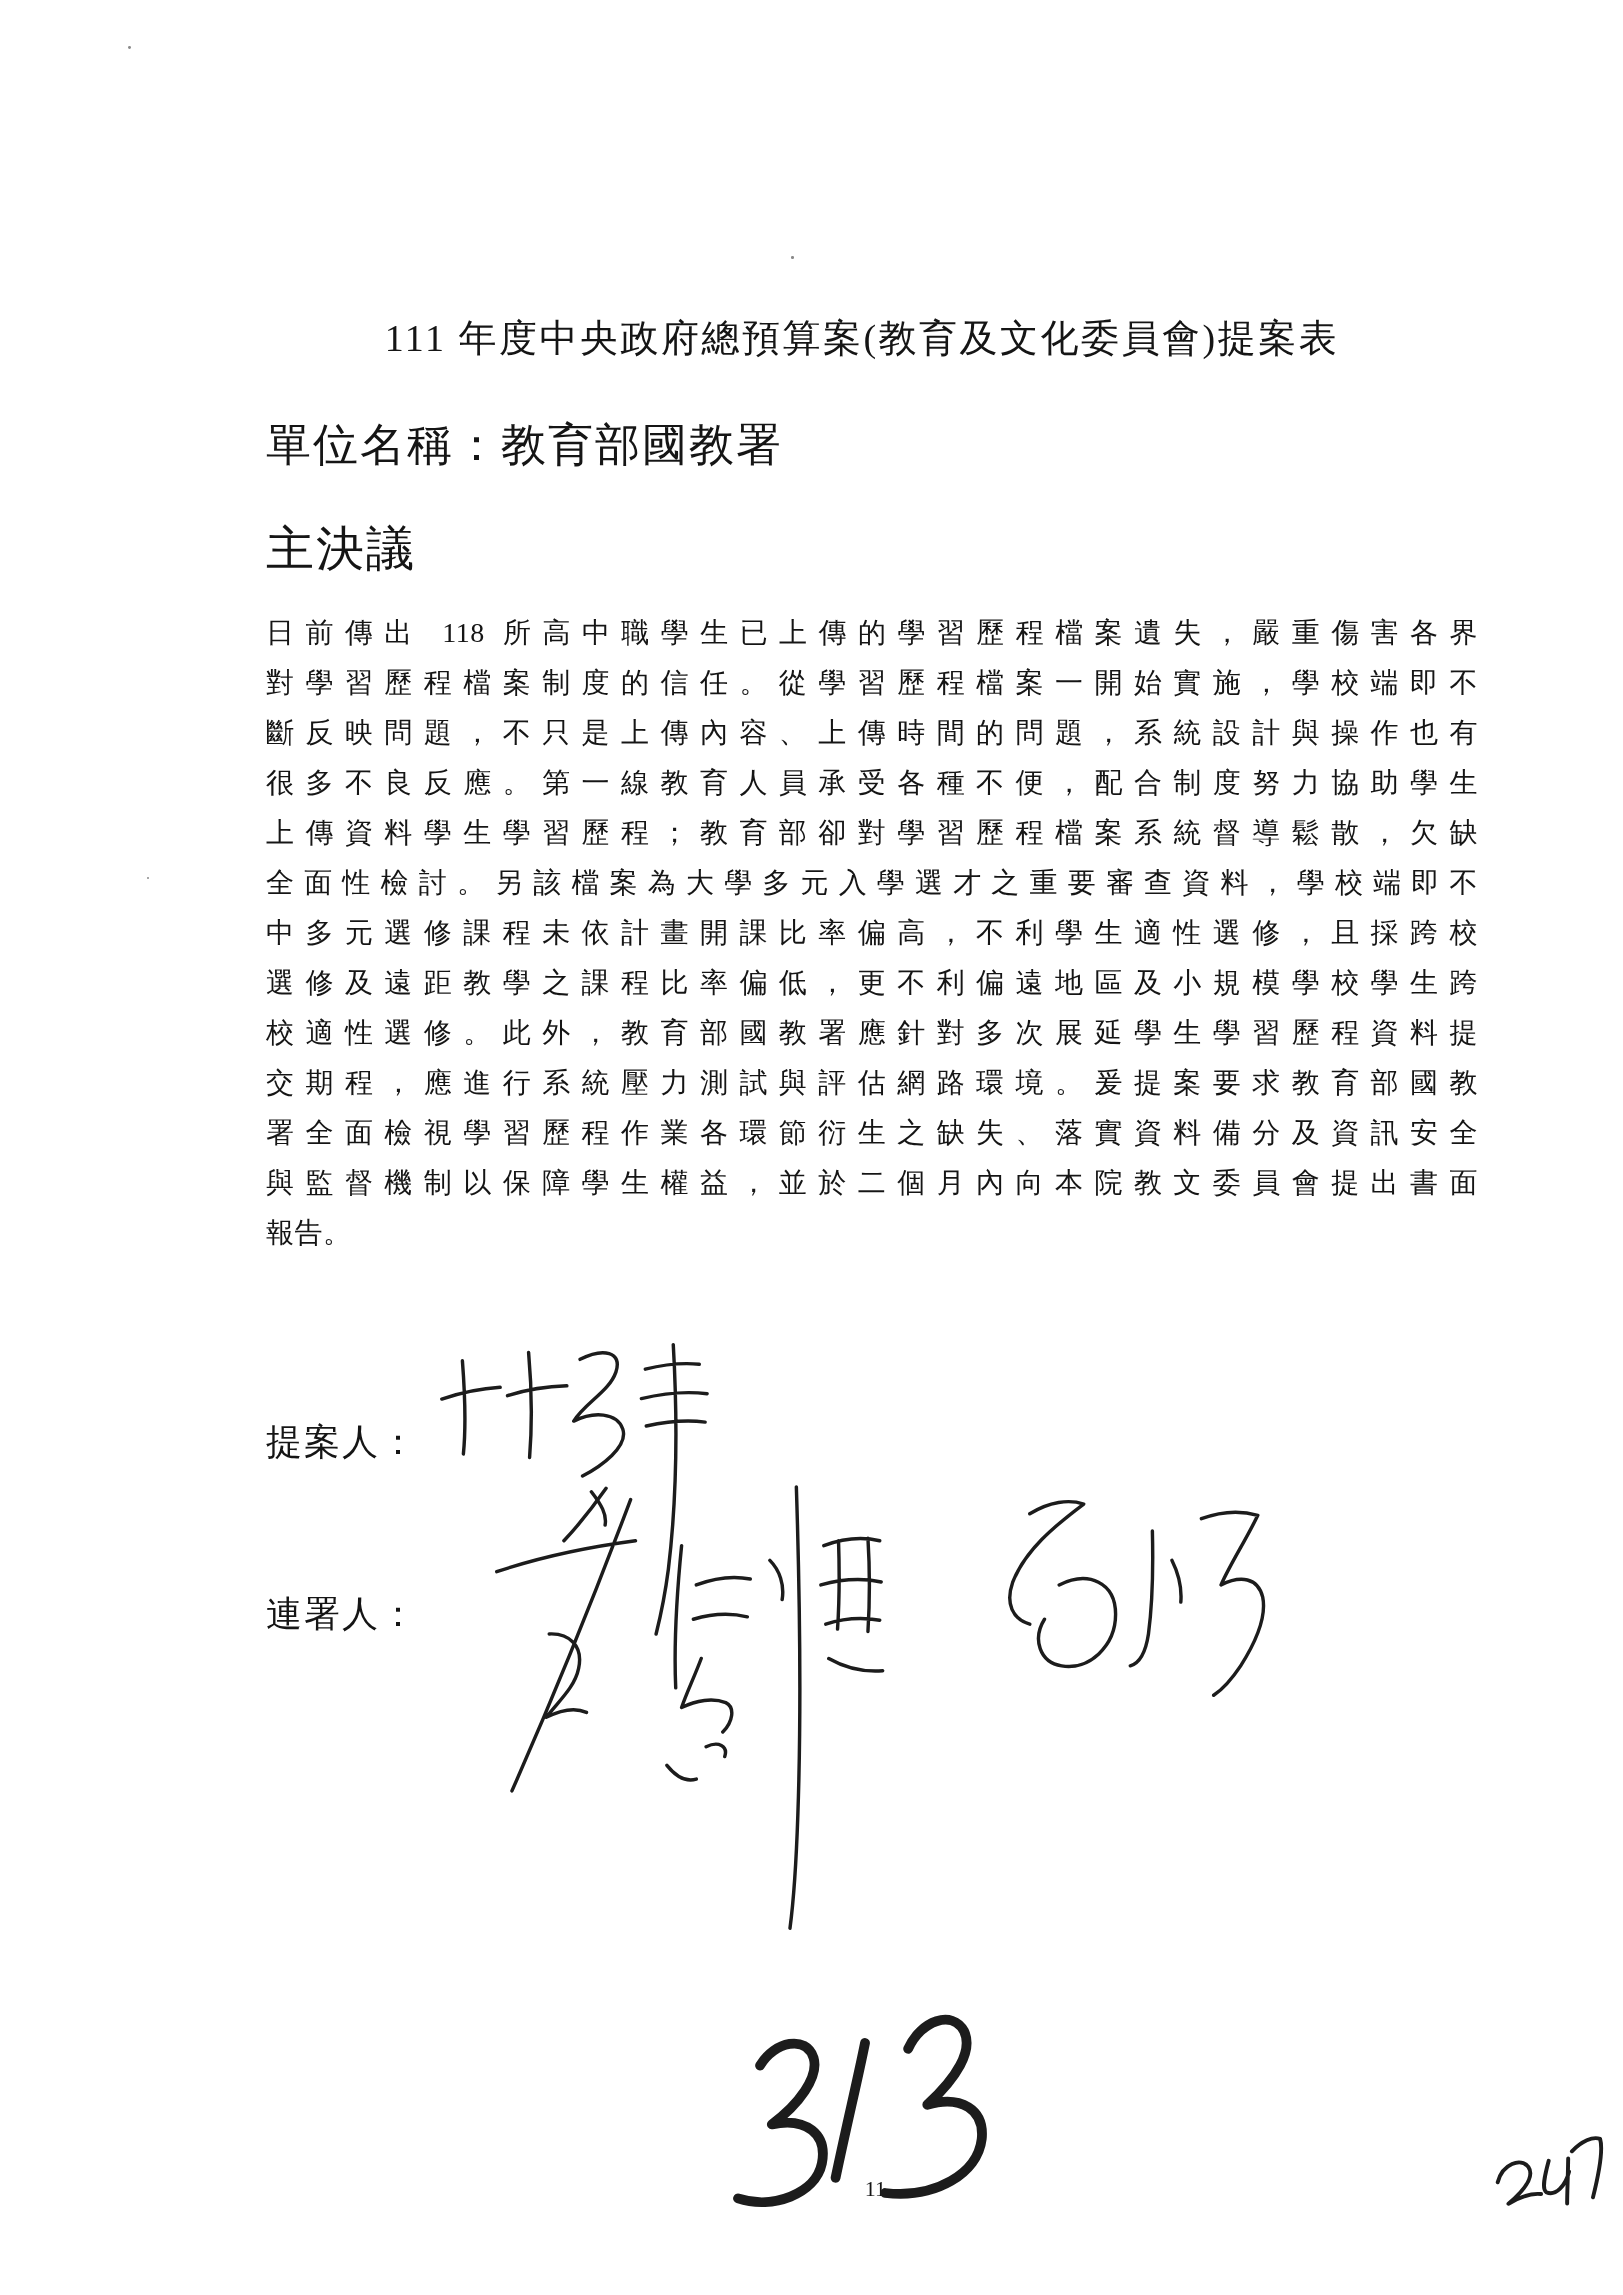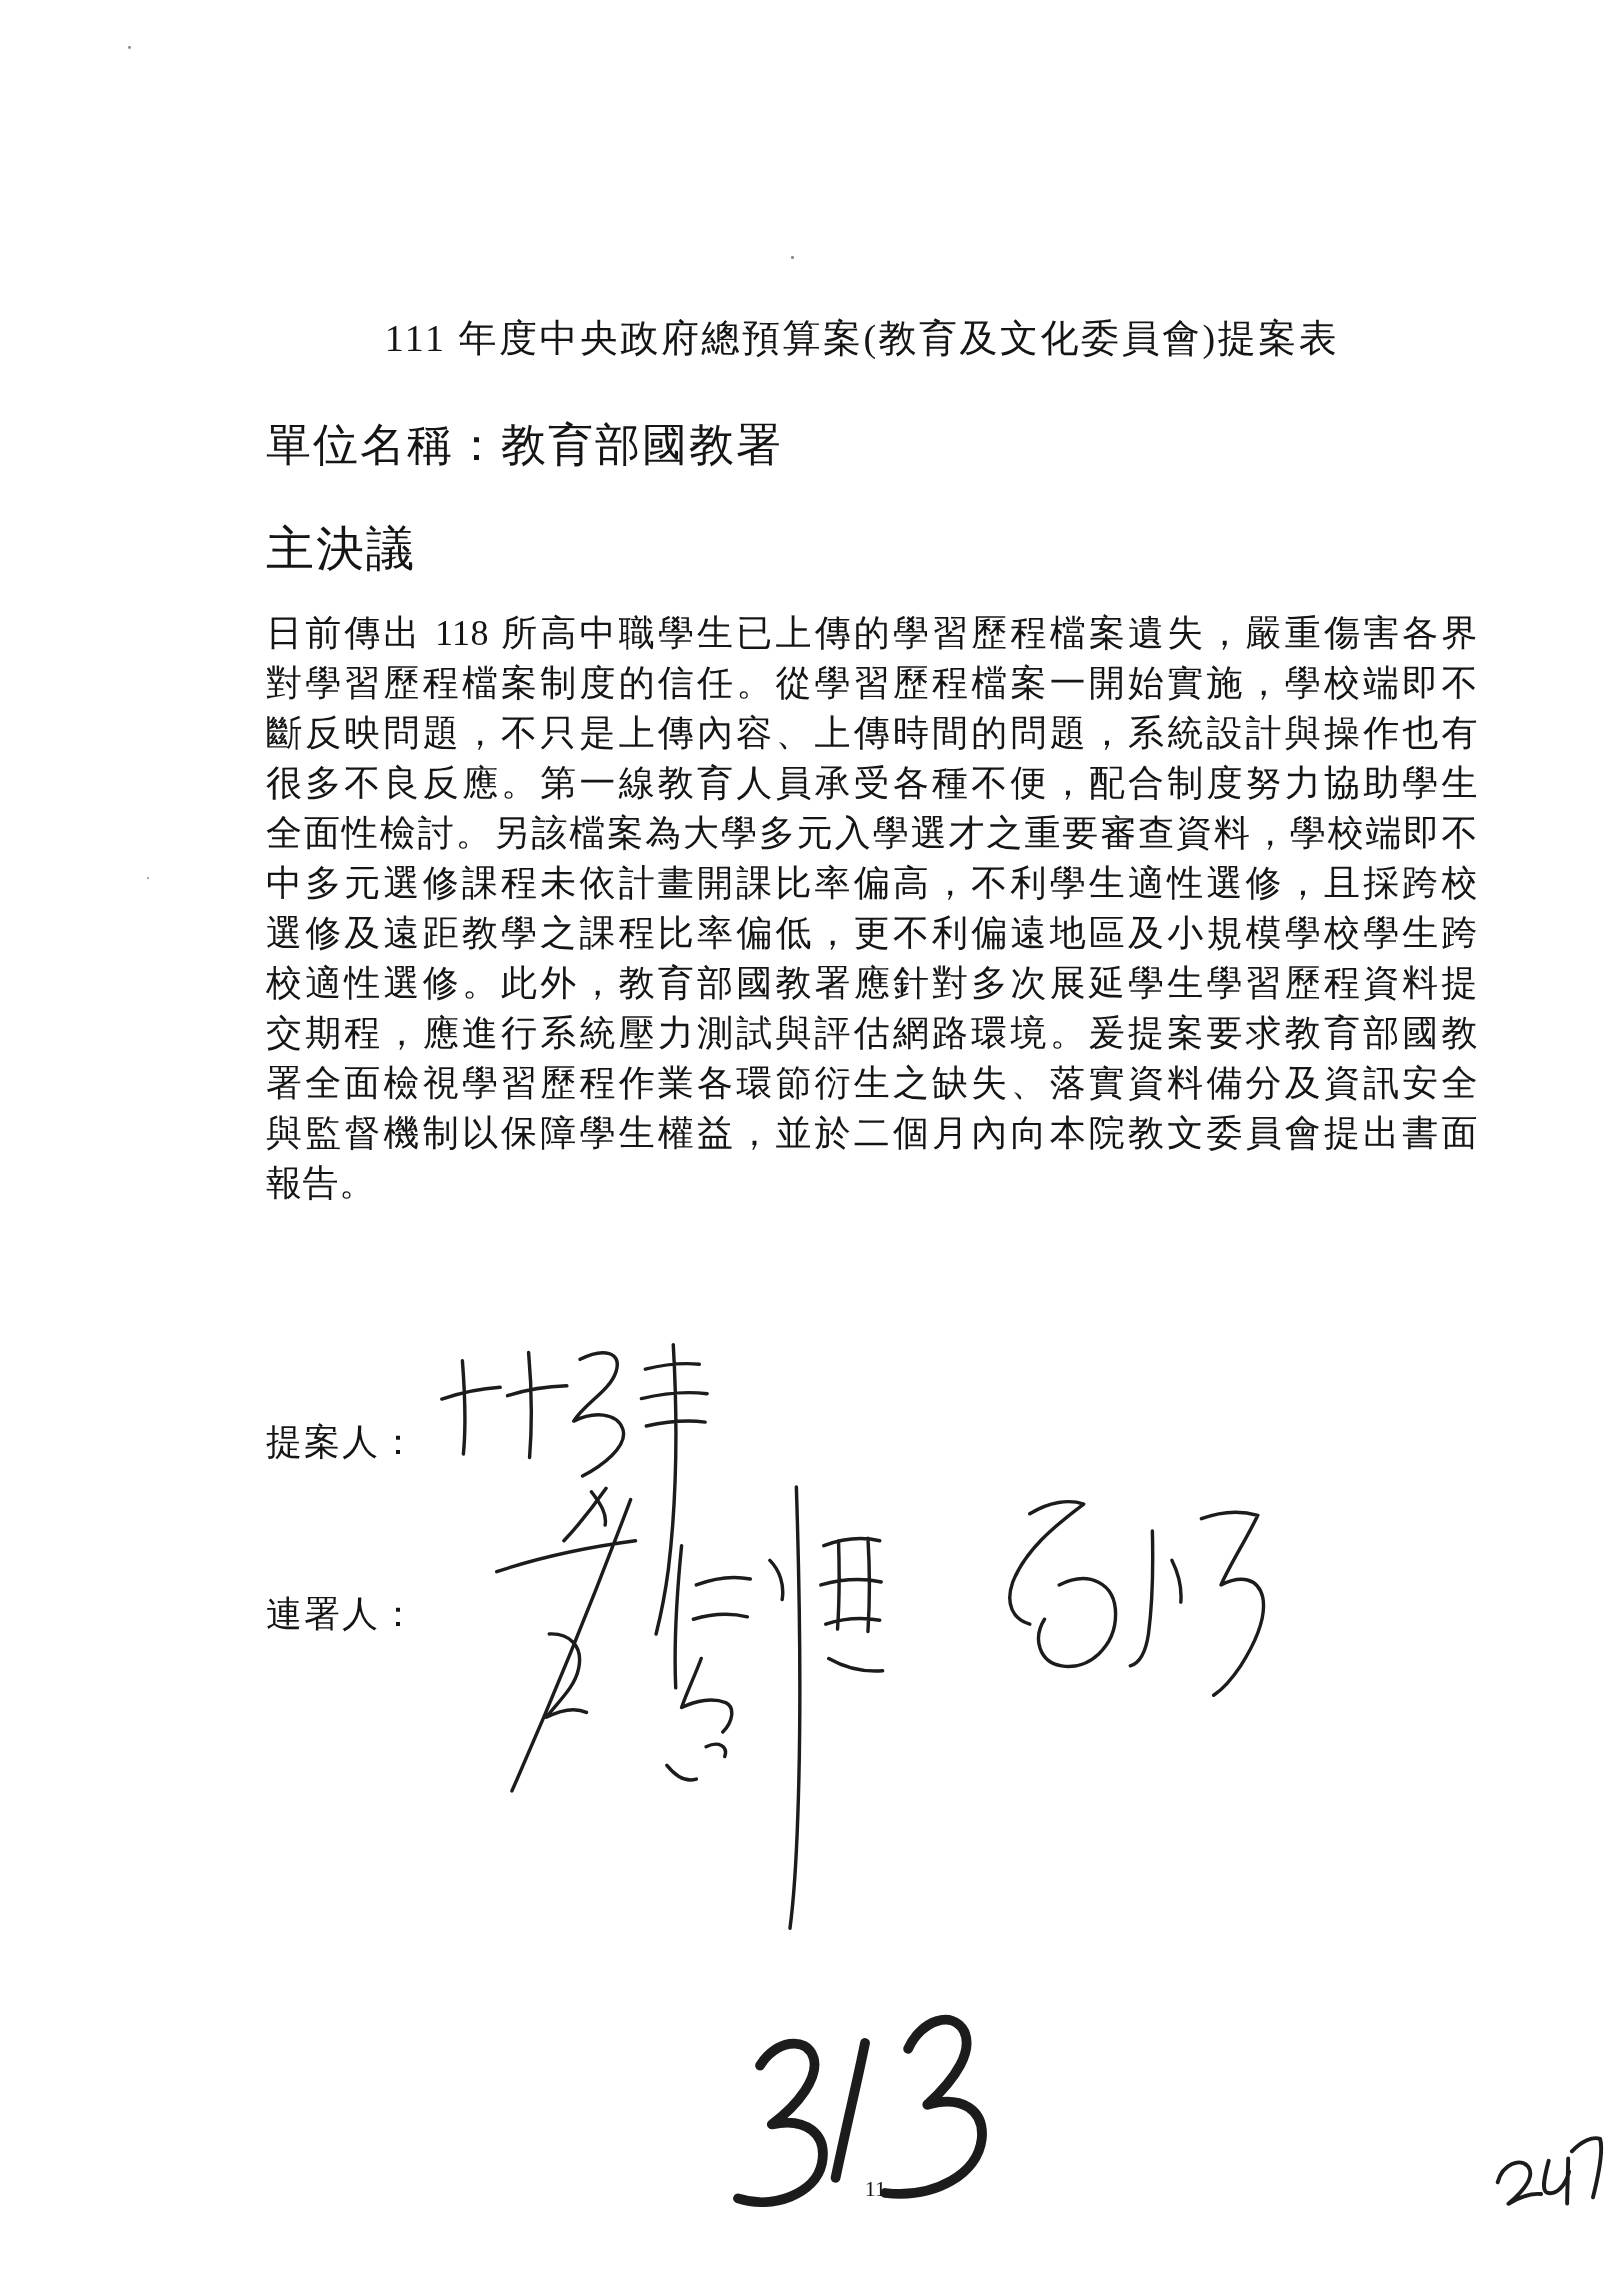--- a/index.html
+++ b/index.html
@@ -45,21 +45,21 @@
     white-space: nowrap;
     text-align: right;
   }
   .body-block {
     position: absolute;
     top: 608px;
     left: 238px;
     width: 1212px;
   }
   .body-line {
-    font-size: 36px;
+    font-size: 28px;
     line-height: 50px;
     text-align: justify;
     text-align-last: justify;
     letter-spacing: 0.5px;
   }
   .body-line.last {
     text-align: center;
     text-align-last: left;
   }
   .sig-label {
@@ -105,20 +105,21 @@
 
   <div class="unit-line">單位名稱：教育部國教署</div>
 
   <div class="section-heading">主決議</div>
 
   <div class="body-block">
     <div class="body-line">日前傳出 118 所高中職學生已上傳的學習歷程檔案遺失，嚴重傷害各界</div>
     <div class="body-line">對學習歷程檔案制度的信任。從學習歷程檔案一開始實施，學校端即不</div>
     <div class="body-line">斷反映問題，不只是上傳內容、上傳時間的問題，系統設計與操作也有</div>
     <div class="body-line">很多不良反應。第一線教育人員承受各種不便，配合制度努力協助學生</div>
+    <div class="body-line">上傳資料學生學習歷程；教育部卻對學習歷程檔案系統督導鬆散，欠缺</div>
     <div class="body-line">全面性檢討。另該檔案為大學多元入學選才之重要審查資料，學校端即不</div>
     <div class="body-line">中多元選修課程未依計畫開課比率偏高，不利學生適性選修，且採跨校</div>
     <div class="body-line">選修及遠距教學之課程比率偏低，更不利偏遠地區及小規模學校學生跨</div>
     <div class="body-line">校適性選修。此外，教育部國教署應針對多次展延學生學習歷程資料提</div>
     <div class="body-line">交期程，應進行系統壓力測試與評估網路環境。爰提案要求教育部國教</div>
     <div class="body-line">署全面檢視學習歷程作業各環節衍生之缺失、落實資料備分及資訊安全</div>
     <div class="body-line">與監督機制以保障學生權益，並於二個月內向本院教文委員會提出書面</div>
     <div class="body-line last">報告。</div>
   </div>
 

